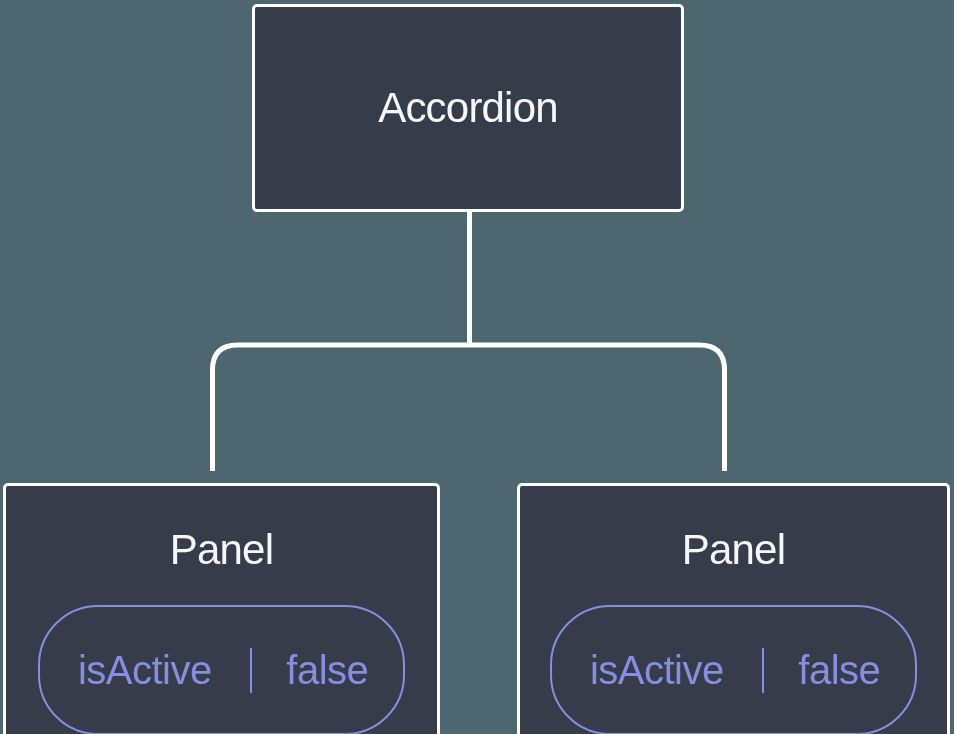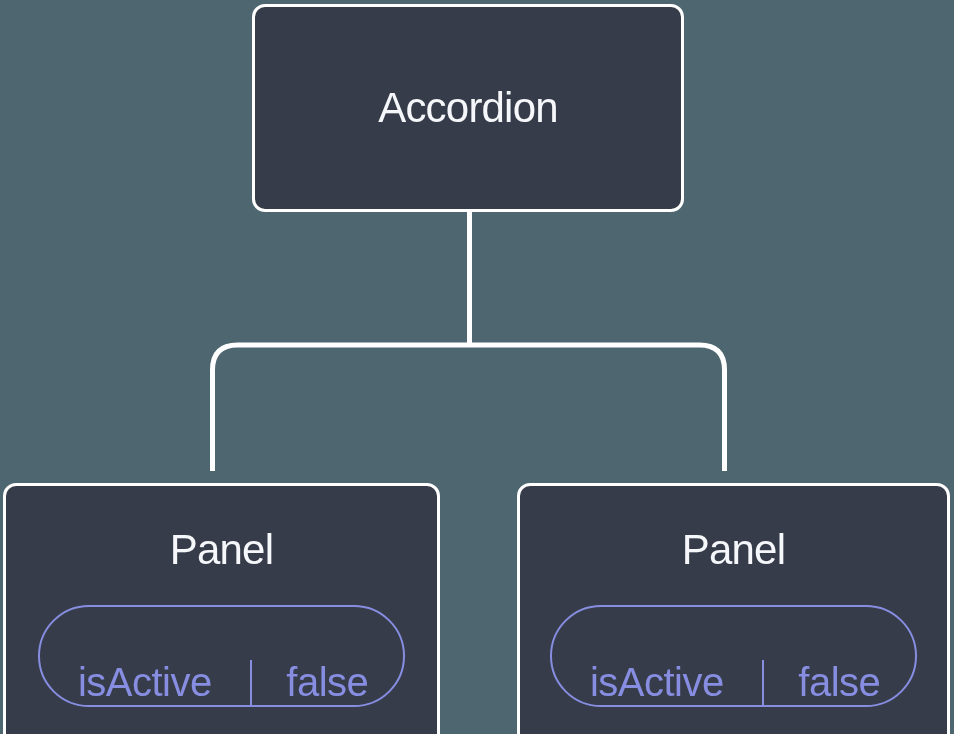--- a/index.html
+++ b/index.html
@@ -25,21 +25,21 @@
   }
   .connector-svg path{
     fill:none;
     stroke:var(--connector);
     stroke-width:5;
   }
   .node{
     position:absolute;
     background:var(--node-fill);
     border:3px solid var(--node-border);
-    border-radius:13px;
+    border-radius:5px;
   }
   .node-root{
     left:252px;top:4px;width:432px;height:208px;
     display:flex;align-items:center;justify-content:center;
   }
   .node-label{
     color:var(--label-text);
     font-size:42px;
     font-weight:500;
     letter-spacing:-0.8px;
@@ -52,25 +52,25 @@
   }
   .node-panel-left{left:3px;width:437px;}
   .node-panel-right{left:517px;width:433px;}
   .panel-title{
     margin-top:40px;
     height:48px;
     line-height:48px;
   }
   .state-pill{
     margin-top:31px;
-    width:367px;height:102px;
+    width:367px;height:130px;
     border:2px solid var(--state-accent);
     border-radius:60px;
     display:flex;
-    align-items:flex-end;
+    align-items:center;
     overflow:hidden;
   }
   .state-cell{
     display:flex;align-items:center;justify-content:center;
     color:var(--state-accent);
     font-size:40px;
     font-weight:400;
     letter-spacing:-0.5px;
   }
   .state-key{

